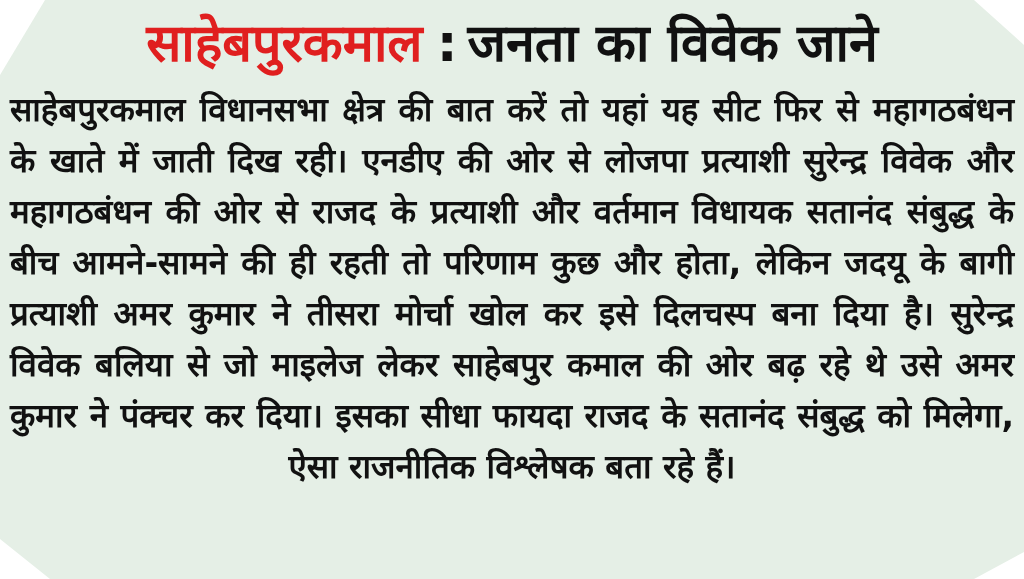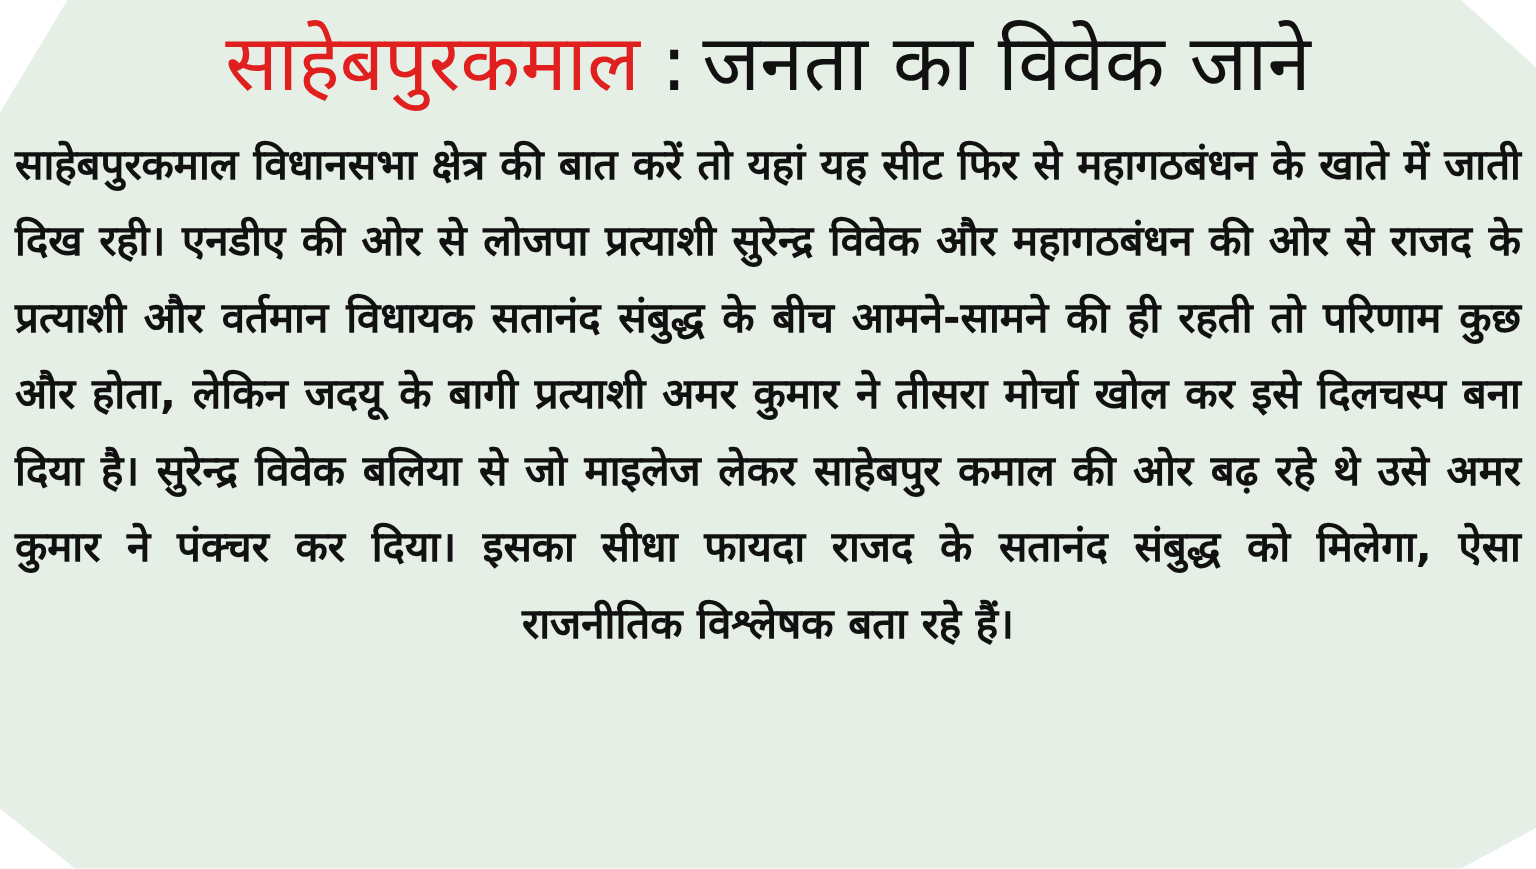--- a/index.html
+++ b/index.html
@@ -18,38 +18,38 @@
     background: var(--panel-bg, #e5efe6);
     clip-path: polygon(
       45px 0, 974px 0, 1024px 45px,
       1024px 552px, 974px 579px,
       50px 579px, 0 539px, 0 75px
     );
     box-sizing: border-box;
   }
   .headline {
     text-align: center;
-    font-weight: 400;
+    font-weight: 700;
     font-size: 52px;
     line-height: 74px;
     padding-top: 6px;
     color: var(--ink, #111111);
     white-space: nowrap;
   }
   .headline .highlight {
     color: var(--accent-red, #e01f1f);
   }
   .headline .separator {
     margin: 0 10px 0 14px;
     color: var(--ink, #111111);
   }
   .article-body {
     margin: 4px 10px 0 10px;
     font-weight: 700;
-    font-size: 28px;
+    font-size: 33px;
     line-height: 51px;
     color: var(--ink, #111111);
     text-align: justify;
     text-align-last: center;
     text-justify: inter-word;
   }
 </style>
 </head>
 <body>
 

